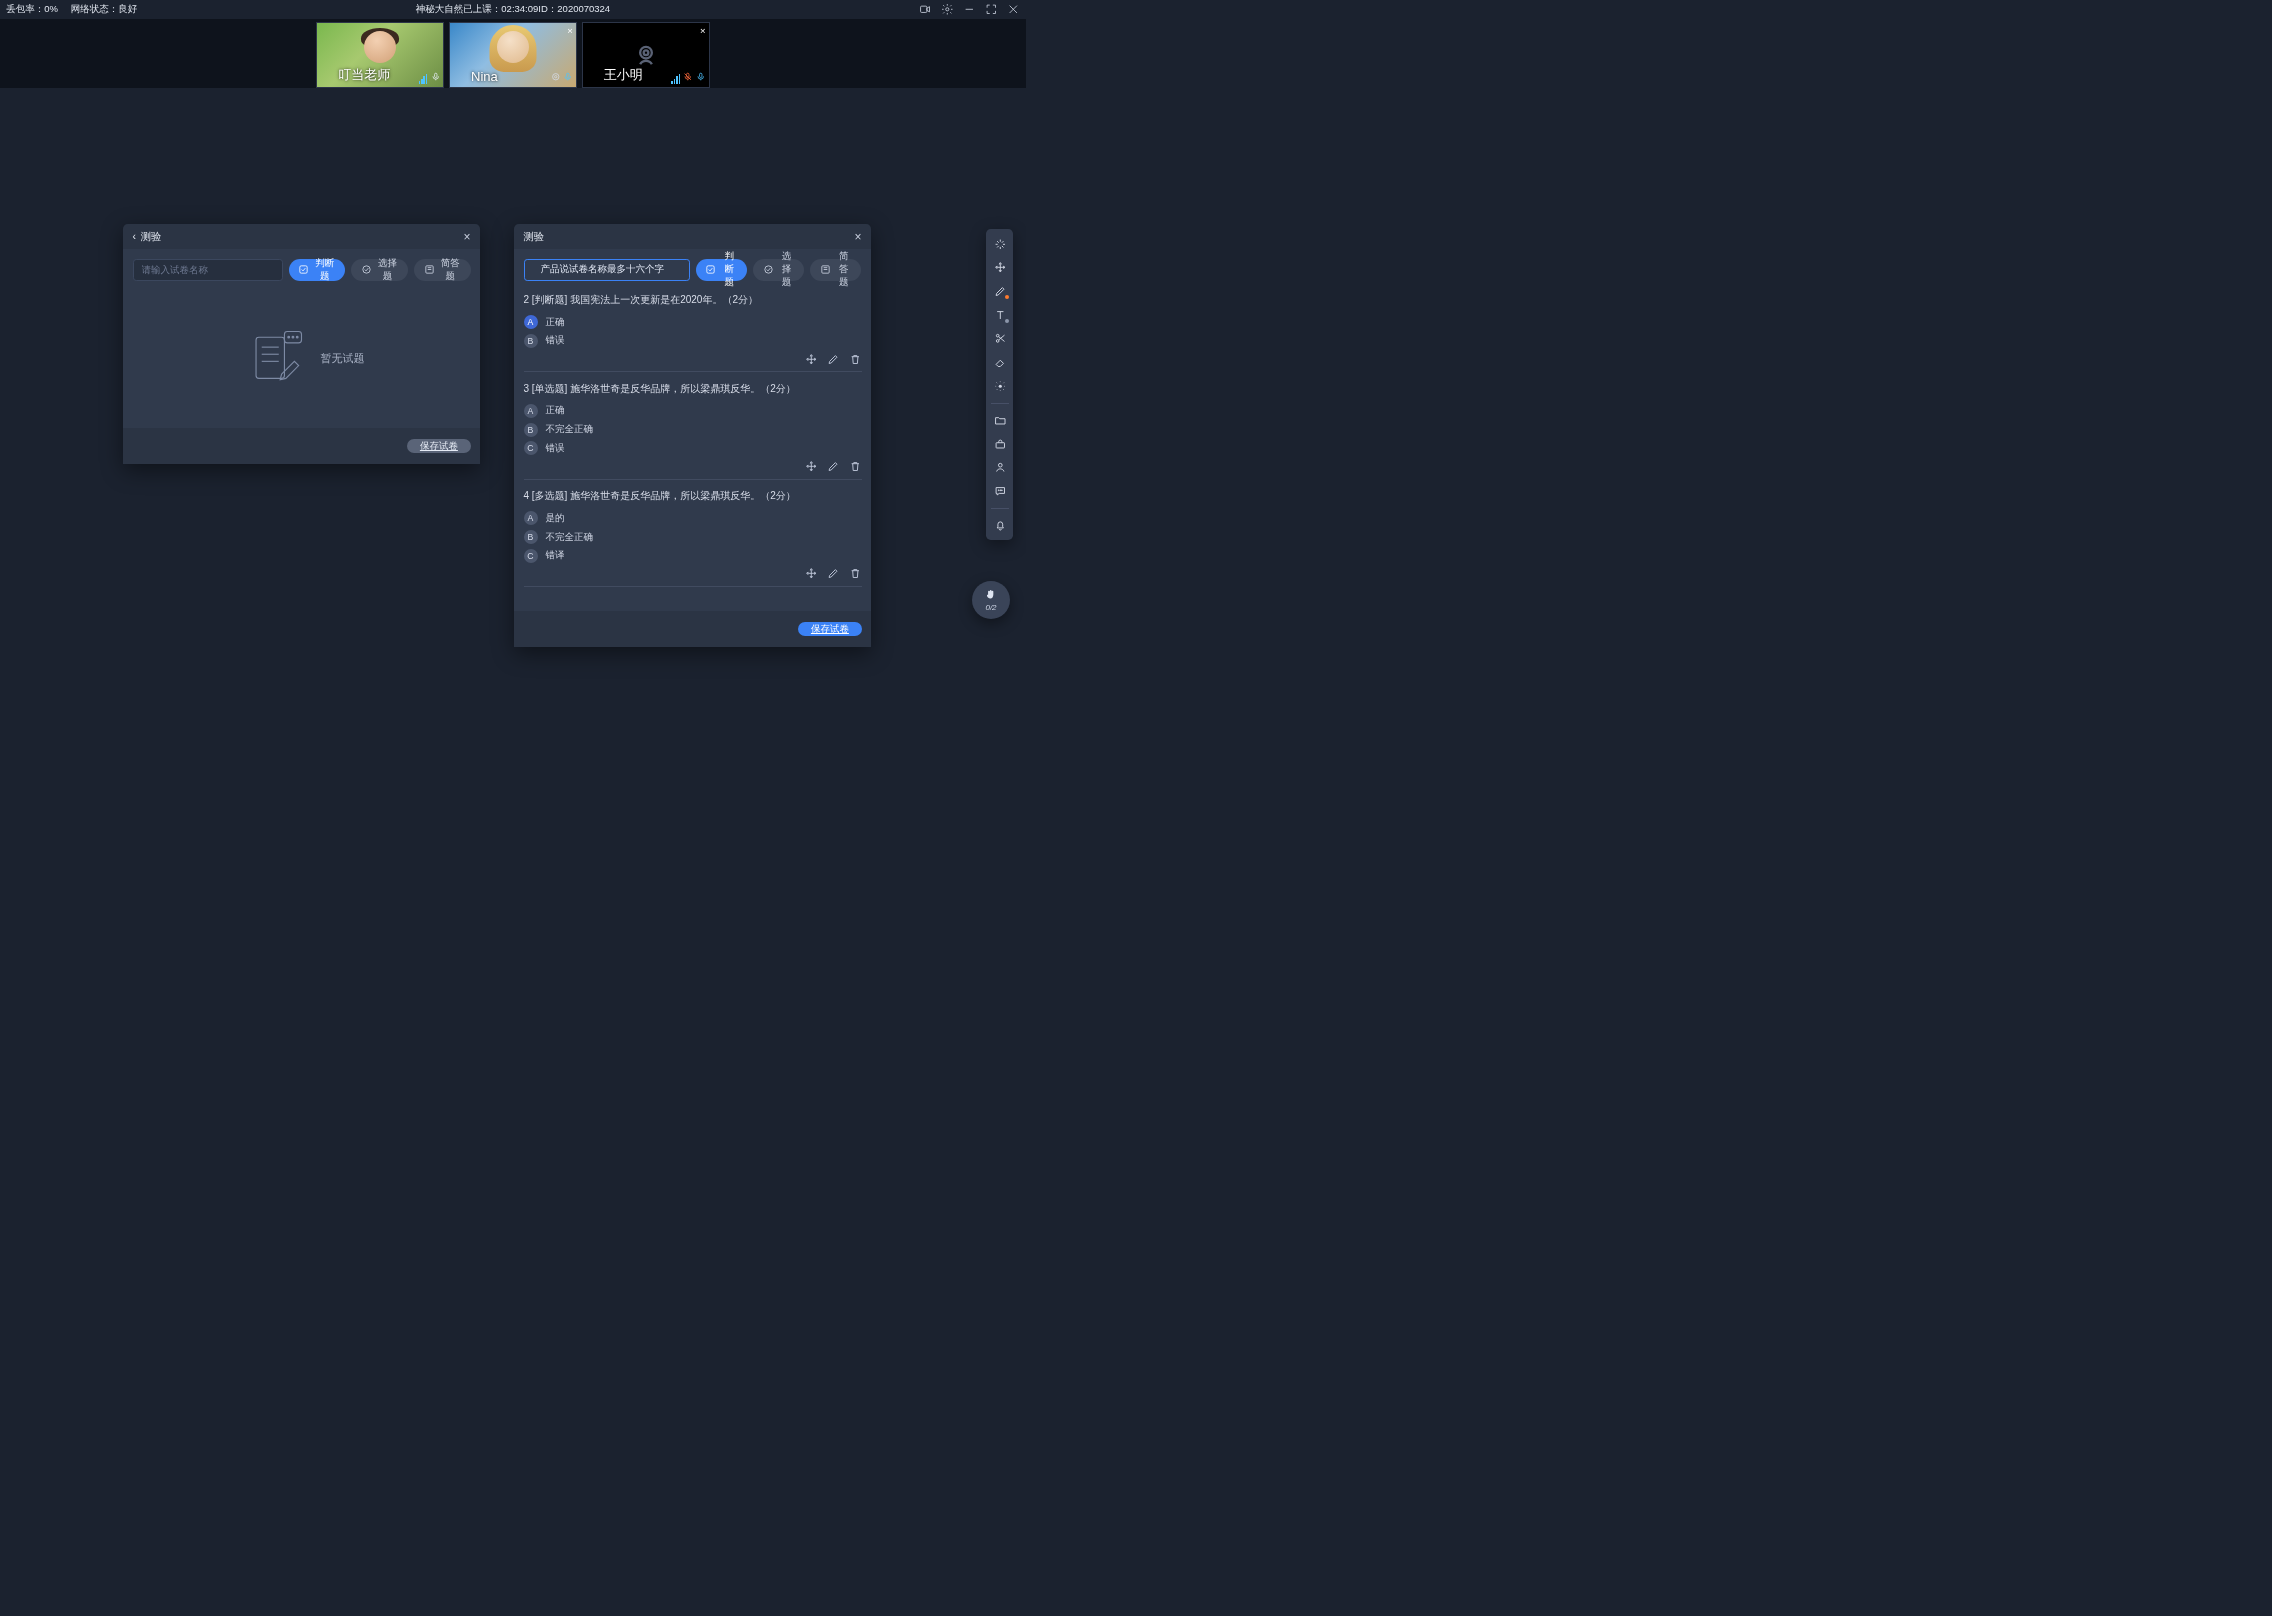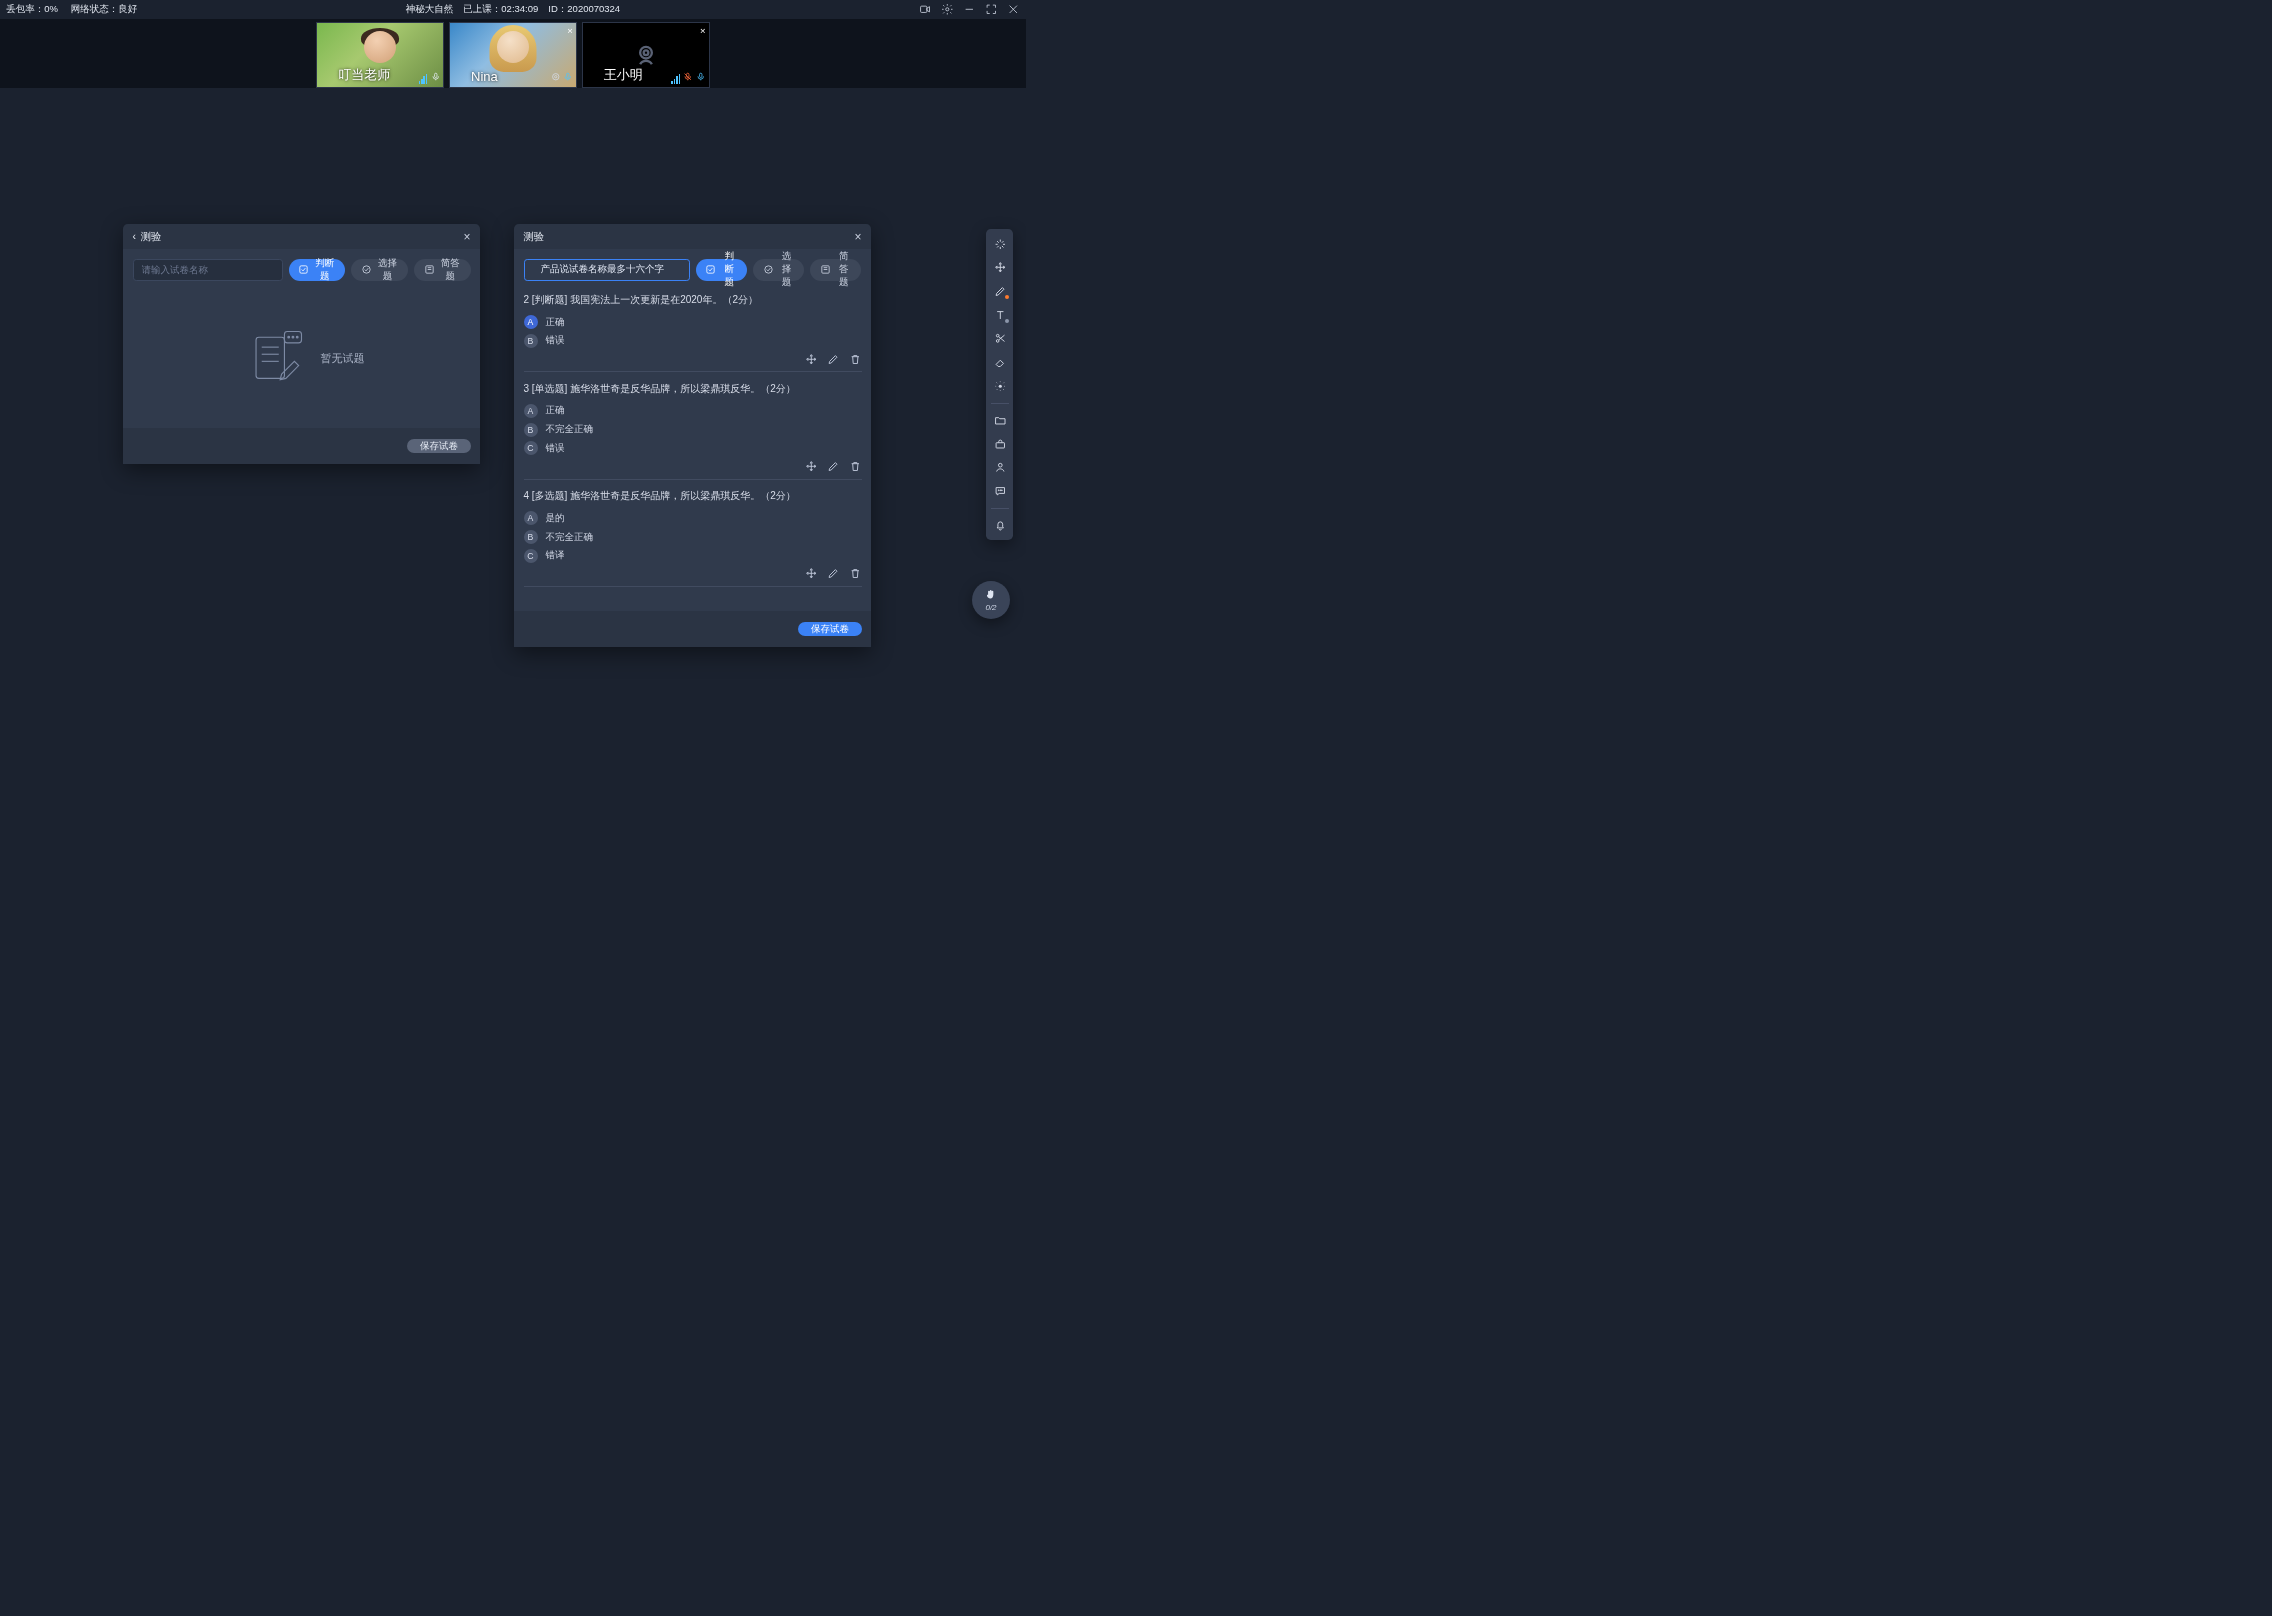--- a/index.html
+++ b/index.html
@@ -14,21 +14,21 @@
     --accent2: #2f7bf5;
     --tile-border: #4b5568;
     --divider: #414b60;
   }
   * { box-sizing: border-box; font-family: -apple-system, BlinkMacSystemFont, "PingFang SC", "Microsoft YaHei", sans-serif; }
   body { margin:0; width:1026px; height:729px; background:var(--bg-dark); color:var(--text); overflow:hidden; position:relative;}
   
   
   .topbar { height:19px; display:flex; align-items:center; font-size:9.5px; color:var(--text); padding:0 6.3px; gap:11px;}
   .topbar .left-info { display:flex; gap:12.6px; flex:1;}
-  .topbar .center-info { display:flex; gap:10px; justify-content:center; flex:1;}
+  .topbar .center-info { display:flex; gap:0; justify-content:center; flex:1;}
   .topbar .right-icons { display:flex; gap:9.5px; flex:1; justify-content:flex-end; align-items:center;}
   .icon-btn { width:12.6px; height:12.6px; display:flex; align-items:center; justify-content:center; color:#c9d0de; cursor:pointer;}
   .icon-btn svg { width:12.6px; height:12.6px; fill:none; stroke:currentColor; stroke-width:1.6;}
   
   
   .video-row { height:69px; background:#0e131c; display:flex; justify-content:center; gap:4.7px; padding:3.2px 0;}
   .video-tile { width:128px; height:66px; background:#000; position:relative; border:0.8px solid #2c3548; overflow:hidden;}
   .video-tile .name { position:absolute; left:21px; bottom:3.2px; font-size:13px; color:#fff; text-shadow:0 0 3.2px #000;}
   .video-tile .close { position:absolute; right:3.2px; top:1.6px; color:#fff; font-size:9.5px; cursor:pointer;}
   .video-tile .br-icons { position:absolute; right:3.2px; bottom:3.2px; display:flex; gap:3.2px; align-items:flex-end;}
@@ -58,21 +58,21 @@
   .quiz-input::placeholder { color:#6d7890;}
   .chip { height:22px; border:none; border-radius:11px; background:var(--panel3); color:#cfd6e4; font-size:9.5px; padding:0 9.5px; display:flex; align-items:center; gap:4.7px; cursor:pointer;}
   .chip.primary { background:var(--accent); color:#fff;}
   .chip .ic { width:11px; height:11px; display:inline-flex;}
   .chip .ic svg { width:11px; height:11px; fill:none; stroke:currentColor; stroke-width:1.8;}
   
   .empty-state { flex:1; display:flex; align-items:center; justify-content:center; gap:11px; color:#a8b1c4; font-size:11px;}
   .empty-state svg { width:71px; height:71px; stroke:#7d8aa4; fill:none; stroke-width:1.6;}
   
   .panel-foot { height:36px; display:flex; justify-content:flex-end; align-items:center; padding:0 9.5px; background:var(--panel);}
-  .btn { border:none; border-radius:8px; padding:0 12.6px; height:14px; font-size:9.5px; cursor:pointer;}
+  .btn { border:none; border-radius:8px; padding:0 12.6px; height:14px; font-size:9.5px; cursor:pointer;text-decoration:underline;}
   .btn.muted { background:#5a6478; color:#e6ebf5;}
   .btn.primary { background:var(--accent); color:#fff;}
   
   
   .q-list { flex:1; overflow:auto; padding:0 9.5px 4.7px; position:relative;}
   .q-list::-webkit-scrollbar { width:4.7px;}
   .q-list::-webkit-scrollbar-thumb { background:#4a5468; border-radius:2.4px;}
   .q-block { border-bottom:0.8px solid var(--divider); padding:9.5px 0 6.3px;}
   .q-title { font-size:10px; color:#d9deea; margin-bottom:8px;}
   .q-sub { font-size:9.5px; color:#b6bfd2; margin-bottom:4.7px;}

